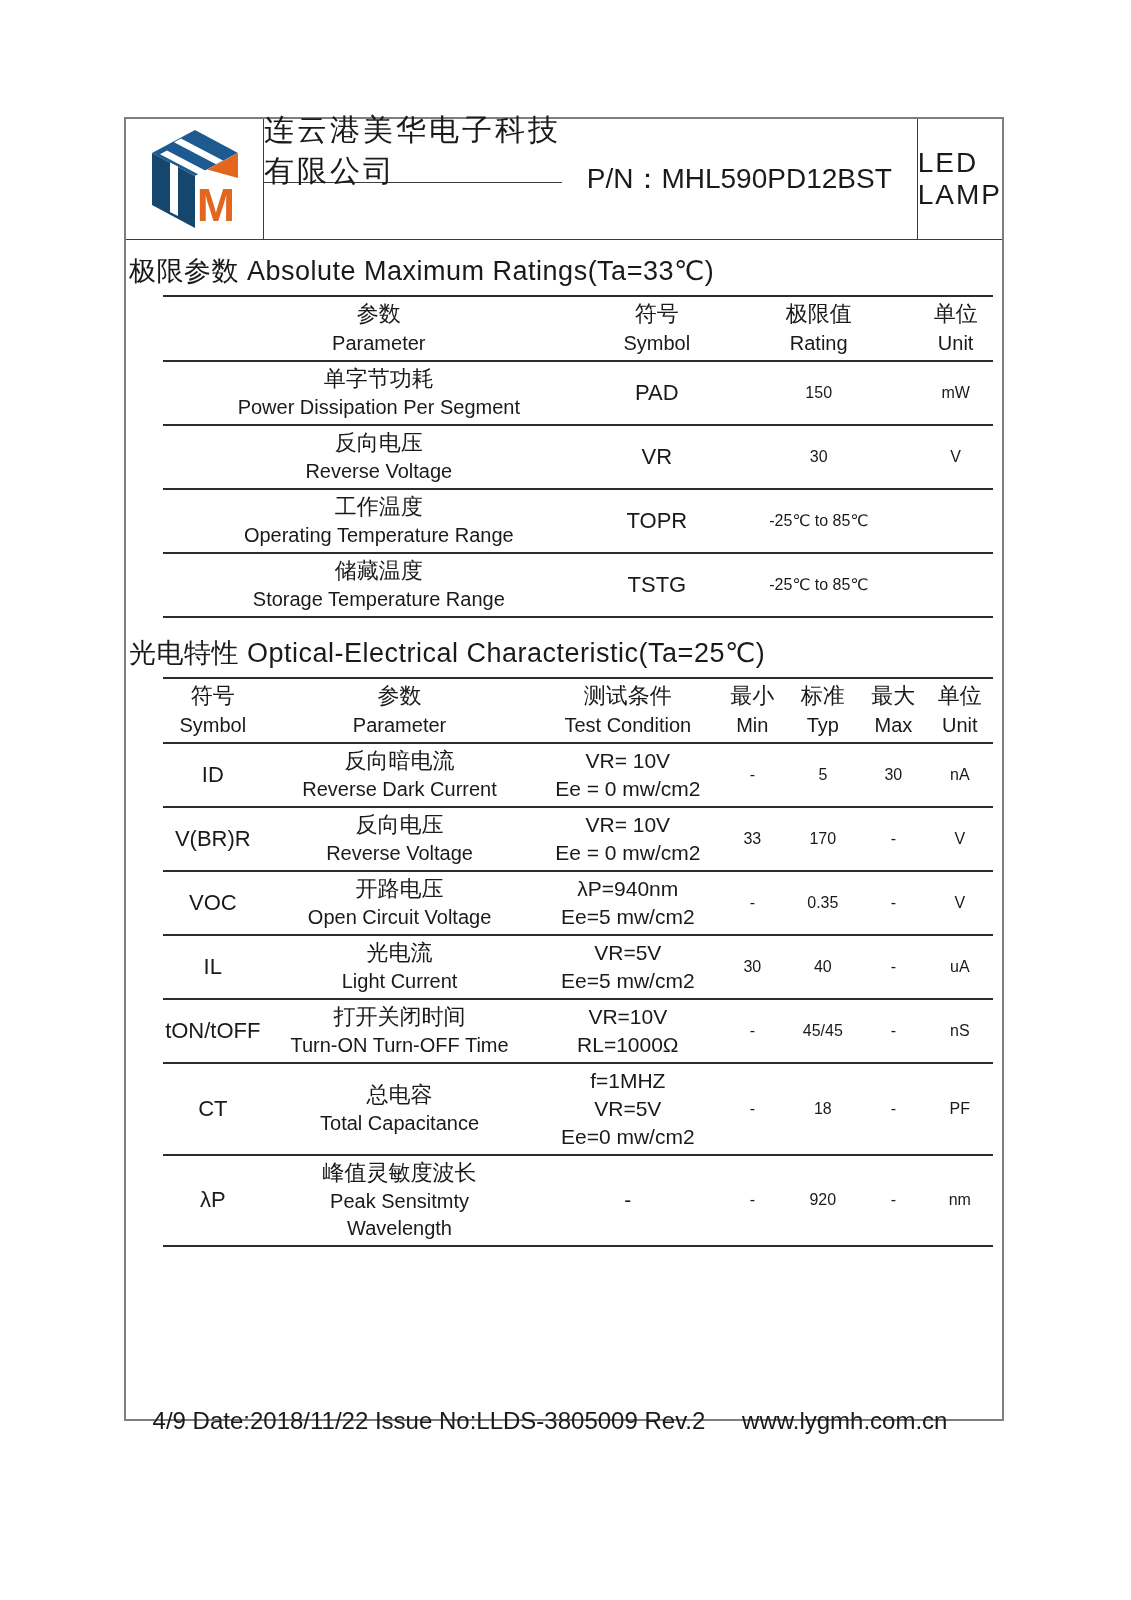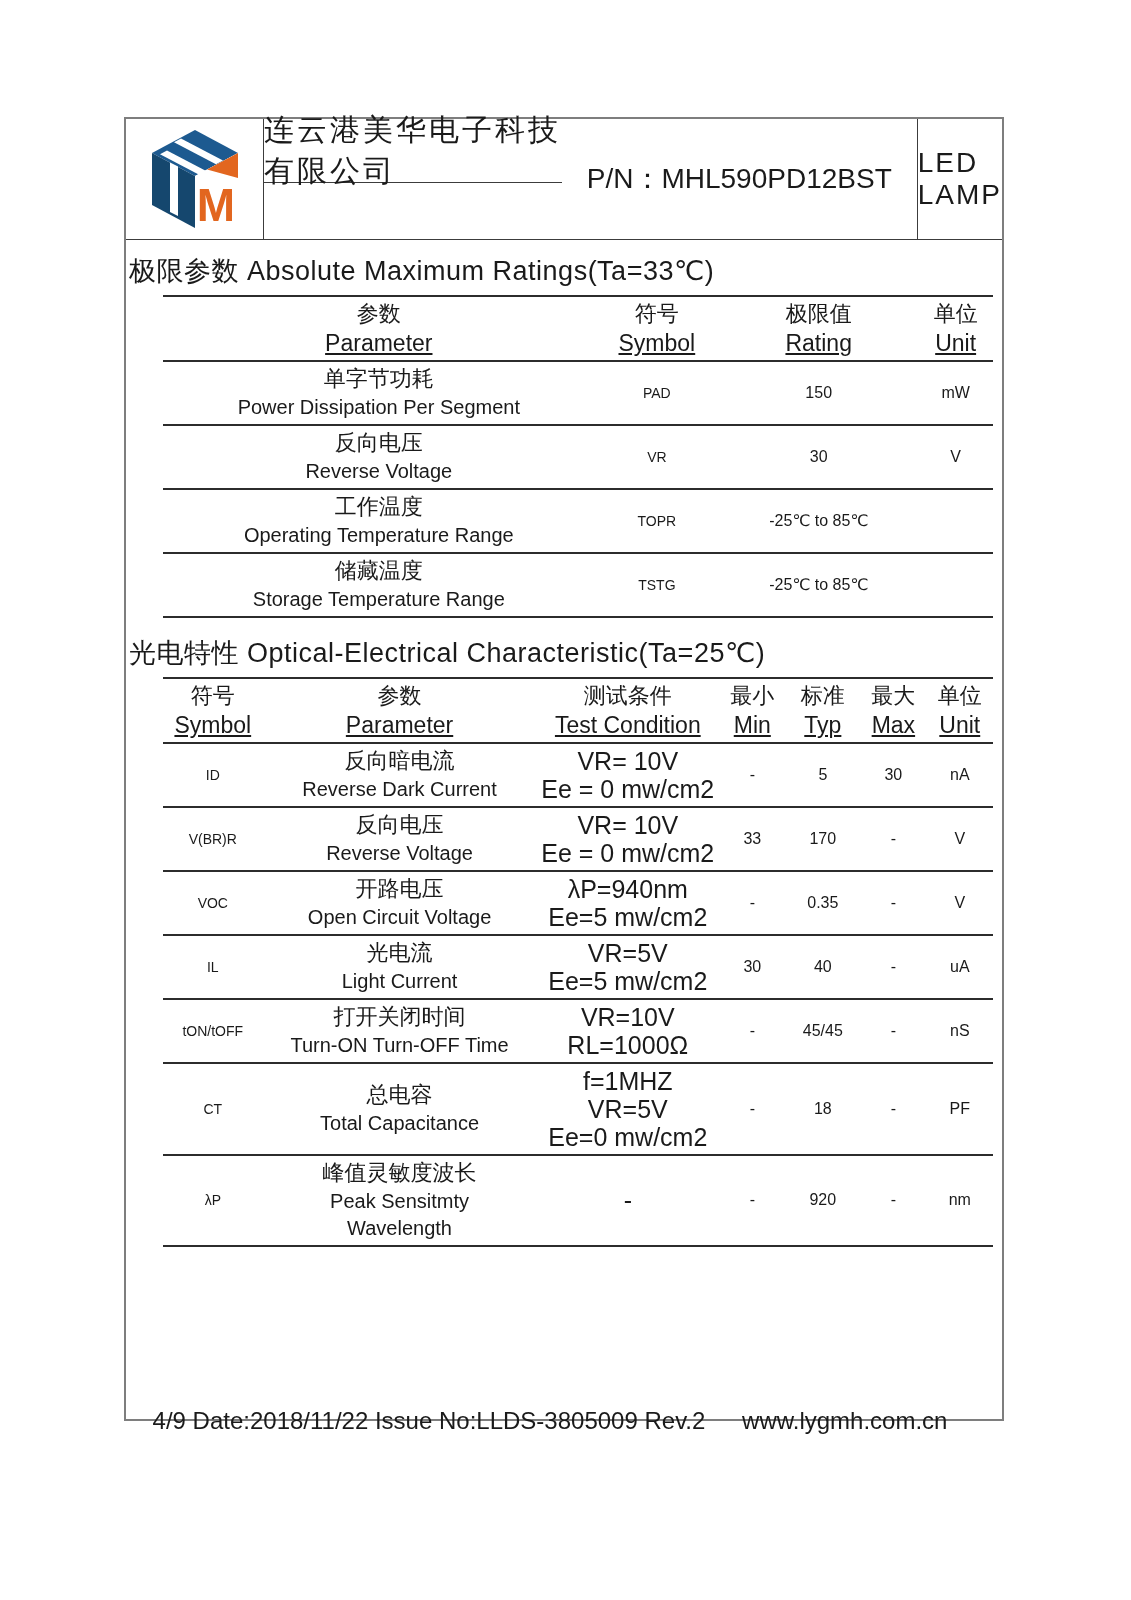--- a/index.html
+++ b/index.html
@@ -58,24 +58,24 @@
   table.tbl tr { border-top:2px solid #2c2c2c; }
   table.tbl tr.last { border-bottom:2px solid #2c2c2c; }
   table.tbl th, table.tbl td {
     padding:2px 0 3px 0;
     font-weight:400; vertical-align:middle;
   }
   table.tbl thead tr { height:55px; }
   table.tbl tbody tr { height:60px; }
   .cn  { font-size:22px; line-height:30px; }
   .en  { font-size:20px; line-height:27px; }
-  .hen { font-size:23px; line-height:28px;text-decoration:underline; }
-  .sym { font-size:14px; }
+  .hen { font-size:20px; line-height:28px; }
+  .sym { font-size:22px; }
   .val { font-size:16px; white-space:nowrap; }
-  .cond { font-size:25px; line-height:28px; white-space:nowrap; }
+  .cond { font-size:21px; line-height:28px; white-space:nowrap; }
   
   .footer {
     position:absolute;
     left:30px; top:1407px; width:1040px;
     text-align:center;
     font-size:24px; white-space:nowrap;
   }
   .footer .site { margin-left:30px; }
 </style>
 </head>

